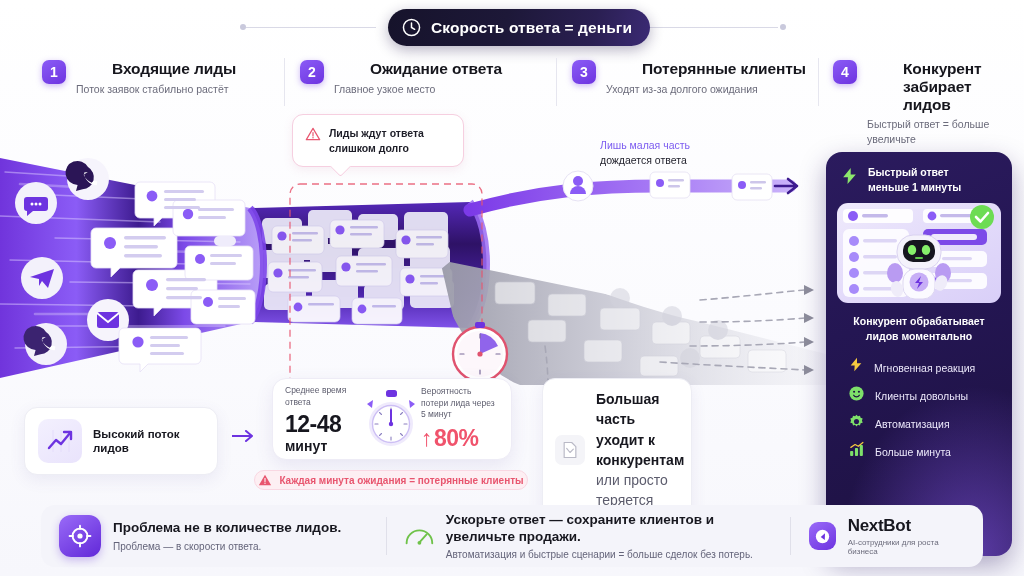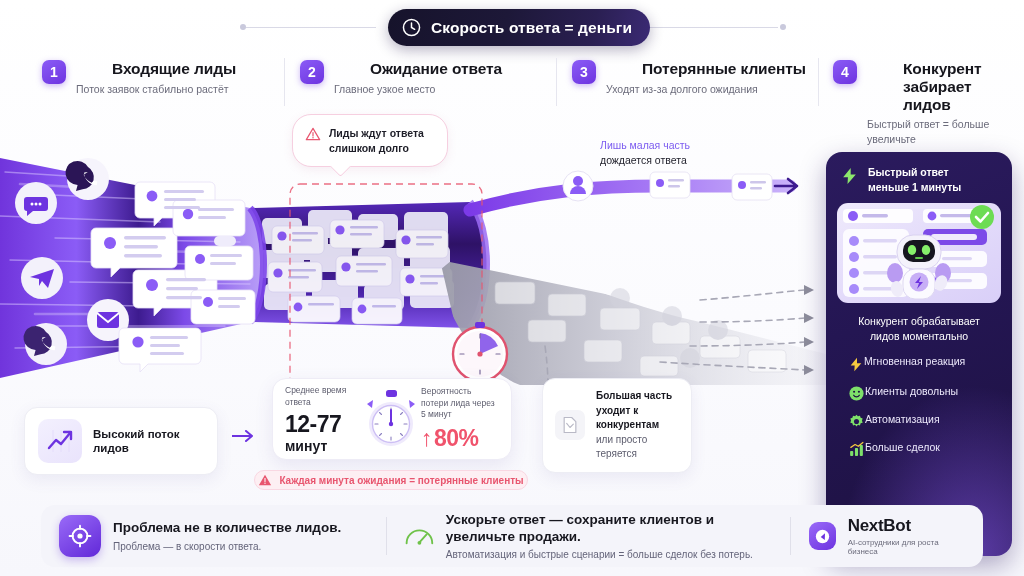--- a/index.html
+++ b/index.html
@@ -35,22 +35,22 @@
   }
   .step h3 { font-size:15.5px; font-weight:700; color:#16161d; line-height:1.15; letter-spacing:-.1px;margin-left:36px; }
   .step p { font-size:10.5px; color:#6b6b7b; margin-top:4px; line-height:1.35; }
   .vdiv { position:absolute; width:1px; background:#e6e6ef; }
 
   
   .funnel { position:absolute; left:0; top:150px; width:830px; height:235px; }
 
   
   .tip {
-    position:absolute; left:292px; top:114px; width:156px; padding:11px 12px;
-    background:#fff; border:1px solid #f6cfe0; border-radius:19px;
+    position:absolute; left:292px; top:114px; width:172px; padding:11px 12px;
+    background:#fff; border:1px solid #f6cfe0; border-radius:11px;
     display:flex; gap:8px; align-items:flex-start;
     box-shadow:0 3px 10px rgba(200,120,160,.12);
   }
   .tip .txt { font-size:10.5px; font-weight:700; color:#1e1e28; line-height:1.4; }
   .tip:after{ content:""; position:absolute; left:40px; bottom:-8px; width:14px; height:14px;
     background:#fff; border-right:1px solid #f6cfe0; border-bottom:1px solid #f6cfe0;
     transform:rotate(45deg) skew(0deg); border-radius:0 0 3px 0;}
 
   
   .anno { position:absolute; left:600px; top:138px; line-height:1.45; }
@@ -85,41 +85,41 @@
     box-shadow:0 5px 16px rgba(90,80,150,.09);
     display:flex; align-items:center; gap:11px; padding:11px 13px;
   }
   .card .h { font-size:11.5px; font-weight:700; color:#17171f; line-height:1.25; }
   .card .s { font-size:9.5px; color:#6c6c7c; line-height:1.45; margin-top:4px; }
   .thumb { width:44px; height:44px; flex:0 0 44px; border-radius:10px;
     background:linear-gradient(145deg,#f3f0fe,#e9e3fc); display:flex; align-items:center; justify-content:center; }
 
   #card-flow { left:24px; top:407px; width:194px; }
   #card-lost { left:542px; top:378px; width:150px; padding:10px 12px; }
-  #card-lost .h { font-size:10px; font-weight:700; line-height:1.45; }
+  #card-lost .h { font-size:14px; font-weight:700; line-height:1.45; }
   #card-lost .thumb { width:30px; height:30px; flex:0 0 30px; border-radius:7px; background:#f4f4f8; }
 
   .arrow-sm { position:absolute; left:232px; top:430px; }
 
   
   .dark {
     position:absolute; left:826px; top:152px; width:186px; height:404px;
     border-radius:16px; overflow:hidden;
     background:
       radial-gradient(120% 70% at 80% 100%, rgba(140,92,246,.55) 0%, rgba(140,92,246,0) 60%),
       linear-gradient(160deg,#2b1b5e 0%,#241653 40%,#1d1140 100%);
     box-shadow:0 10px 26px rgba(40,22,95,.35);
   }
   .dark-top { display:flex; gap:9px; align-items:flex-start; padding:13px 14px 0 14px; }
   .dark-top .t { color:#fff; font-size:10.5px; font-weight:700; line-height:1.4; }
   .mascot { position:relative; margin:9px 11px 0 11px; height:100px; border-radius:11px; overflow:hidden;
     background:linear-gradient(150deg,#efeafc 0%,#e3dbfa 50%,#d9cff8 100%); }
-  .dark-h2 { color:#fff; font-size:10.5px; font-weight:400; text-align:center; line-height:1.4; margin:11px 14px 0; }
+  .dark-h2 { color:#fff; font-size:10.5px; font-weight:700; text-align:center; line-height:1.4; margin:11px 14px 0; }
   .feats { margin:11px 0 0 22px; display:flex; flex-direction:column; gap:11px; }
-  .feat { display:flex; align-items:flex-start; }
+  .feat { display:flex; align-items:flex-end; gap:10px; }
   .feat .fl { color:#ece8fb; font-size:10.5px; }
 
   
   .bottom { position:absolute; left:41px; top:505px; width:942px; height:62px;
     background:#f4f4fa; border-radius:14px; display:flex; align-items:center; }
   .bseg { display:flex; align-items:center; gap:12px; padding:0 18px; height:100%; }
   .bseg .h { font-size:13.5px; font-weight:700; color:#17171f; line-height:1.2; }
   .bseg .s { font-size:10px; color:#64647a; margin-top:4px; }
   .bsep { width:1px; height:38px; background:#e0e0ea; }
   .logo-tile { width:28px; height:28px; border-radius:9px;
@@ -464,21 +464,21 @@
   </div>
 
   <div class="anno">
     <div class="l1">Лишь малая часть</div>
     <div class="l2">дождается ответа</div>
   </div>
 
   <div class="stats">
     <div class="col">
       <div class="cap">Среднее время ответа</div>
-      <div class="big">12-77</div>
+      <div class="big">12-48</div>
       <div class="sub">минут</div>
     </div>
     <div class="mid">
       <svg width="56" height="62" viewBox="0 0 56 62">
         <rect x="23" y="2" width="11" height="7" rx="2.5" fill="#6d33e0"></rect>
         <path d="M10 12 l-6 4 l5 4z" fill="#8b5cf6"></path>
           <path d="M46 12 l6 4 l-5 4z" fill="#8b5cf6"></path>
         <circle cx="28" cy="36" r="22" fill="#efeafc"></circle>
         <circle cx="28" cy="36" r="18.5" fill="#fff" stroke="#cdbff4" stroke-width="1.4"></circle>
         <g stroke="#8b7fc0" stroke-width="1.1" stroke-linecap="round">
@@ -634,21 +634,21 @@
         </svg>
         <span class="fl">Автоматизация</span>
       </div>
       <div class="feat">
         <svg width="17" height="17" viewBox="0 0 24 24">
           <rect x="3" y="14" width="4.4" height="7" rx="1.2" fill="#7ee06a"></rect>
           <rect x="9.8" y="10" width="4.4" height="11" rx="1.2" fill="#7ee06a"></rect>
           <rect x="16.6" y="5.5" width="4.4" height="15.5" rx="1.2" fill="#7ee06a"></rect>
           <path d="M4 9 L10 5 L14.5 7.5 L21 2" fill="none" stroke="#f5c93f" stroke-width="1.7" stroke-linecap="round" stroke-linejoin="round"></path>
         </svg>
-        <span class="fl">Больше сделок</span>
+        <span class="fl">Больше минута</span>
       </div>
     </div>
   </div>
 
   <div class="bottom">
     <div class="bseg" style="width:345px">
       <div class="tile-pur">
         <svg width="24" height="24" viewBox="0 0 24 24">
           <circle cx="12" cy="12" r="7.4" fill="none" stroke="#fff" stroke-width="1.9"></circle>
           <circle cx="12" cy="12" r="2.6" fill="#fff"></circle>

